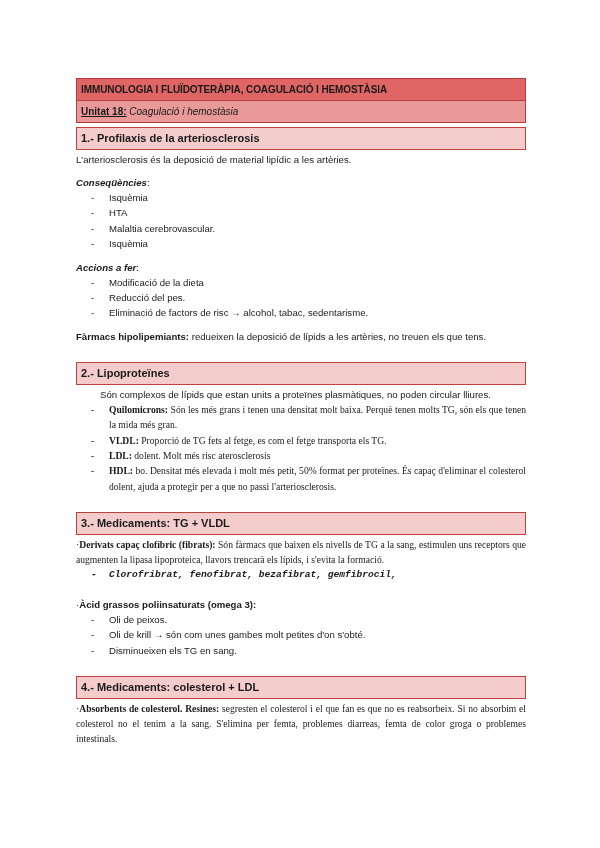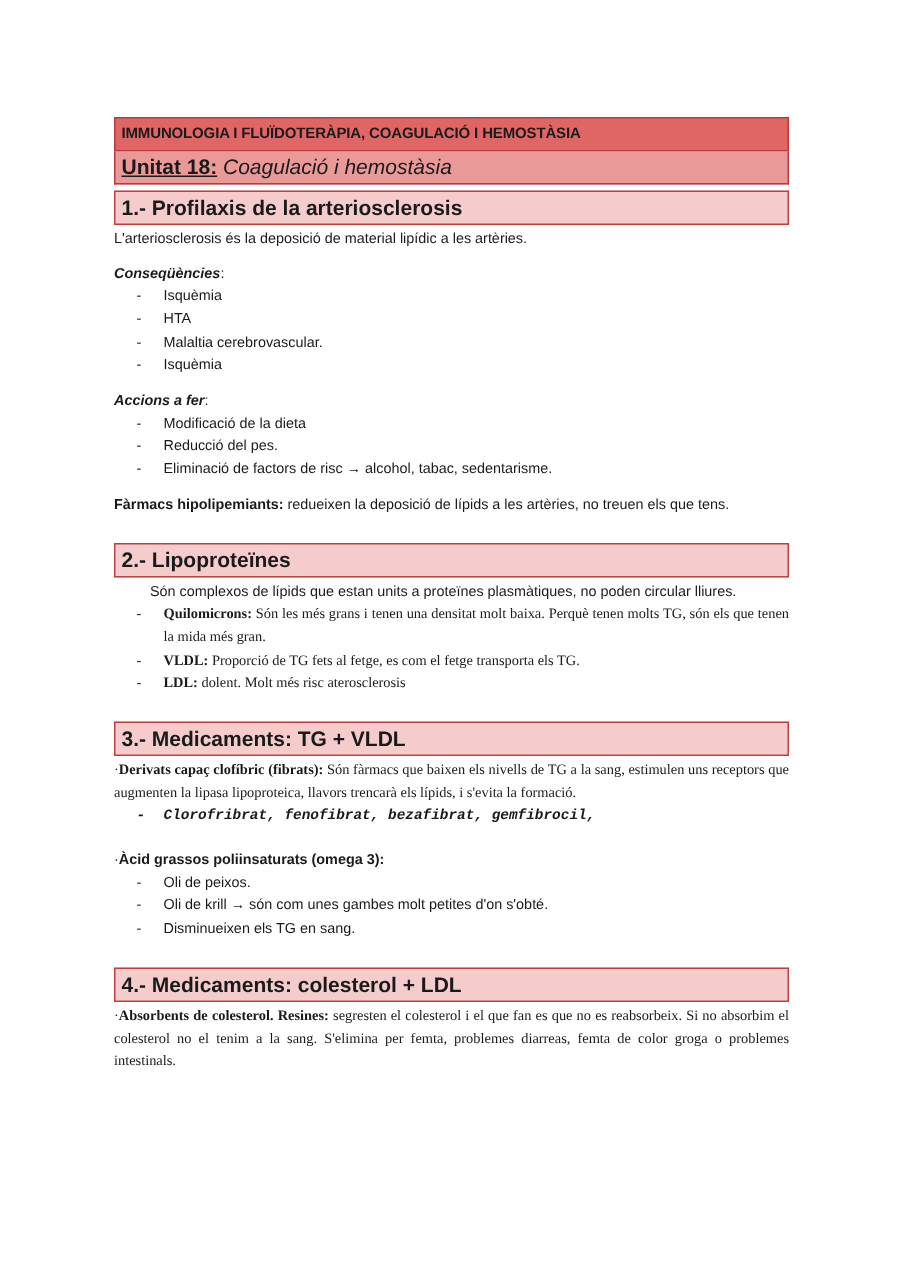--- a/index.html
+++ b/index.html
@@ -2,25 +2,25 @@
 <html><head>
 <meta charset="utf-8">
 <style>
   html, body { margin: 0; padding: 0; background: #ffffff; }
   body { width: 600px; height: 848px; position: relative; overflow: hidden;
          font-family: "Liberation Sans", sans-serif; color: #1a1a1a; }
   .page { position: absolute; left: 76px; top: 78px; width: 450px; font-size: 9.6px; line-height: 15px; }
   .title-bar { background: #e06666; border: 1px solid #b83a3a; height: 21px; line-height: 21px;
                padding: 0 4px; font-weight: bold; font-size: 10px; letter-spacing: -0.1px; }
   .unit-bar { background: #ea9999; border: 1px solid #b83a3a; border-top: none; height: 21px; line-height: 21px;
-              padding: 0 4px; font-size: 14px; }
+              padding: 0 4px; font-size: 10px; }
   .unit-bar .u-label { font-weight: bold; text-decoration: underline; }
   .unit-bar .u-title { font-style: italic; }
   .section-bar { background: #f4cccc; border: 1.5px solid #c04040; height: 21px; line-height: 21px;
-                 padding: 0 4px; font-weight: bold; font-size: 14px; margin-top: 4px; }
+                 padding: 0 4px; font-weight: bold; font-size: 11px; margin-top: 4px; }
   p { margin: 0; }
   .gap-s { height: 8px; }
   .gap-l { height: 14px; }
   .label-it { font-style: italic; font-weight: bold; }
   .list { margin: 0; padding: 0; list-style: none; }
   .list li { position: relative; padding-left: 33px; margin-left: 0px; line-height: 15.4px; }
   .list li::before { content: "-"; position: absolute; left: 15px; }
   .justify { text-align: justify; font-family: Liberation Serif, serif; }
   .b { font-weight: bold; }
   .bi { font-weight: bold; font-style: italic; font-family: Liberation Mono, monospace; }
@@ -56,20 +56,21 @@
   <p><span class="b">Fàrmacs hipolipemiants:</span><span> redueixen la deposició de lípids a les artèries, no treuen els que tens.</span></p>
 
   <div class="gap-l"></div>
 
   <div class="section-bar">2.- Lipoproteïnes</div>
   <p style="margin-top:2px;margin-left:24px;">Són complexos de lípids que estan units a proteïnes plasmàtiques, no poden circular lliures.</p>
   <ul class="list justify">
     <li><span class="b">Quilomicrons:</span><span> Són les més grans i tenen una densitat molt baixa. Perquè tenen molts TG, són els que tenen la mida més gran.</span></li>
     <li><span class="b">VLDL:</span><span> Proporció de TG fets al fetge, es com el fetge transporta els TG.</span></li>
     <li><span class="b">LDL:</span><span> dolent. Molt més risc aterosclerosis</span></li>
+    <li><span class="b">HDL:</span><span> bo. Densitat més elevada i molt més petit, 50% format per proteïnes. És capaç d'eliminar el colesterol dolent, ajuda a protegir per a que no passi l'arteriosclerosis.</span></li>
   </ul>
 
   <div class="gap-l"></div>
 
   <div class="section-bar">3.- Medicaments: TG + VLDL</div>
   <p class="justify" style="margin-top:2px;"><span>·</span><span class="b">Derivats capaç clofíbric (fibrats):</span><span> Són fàrmacs que baixen els nivells de TG a la sang, estimulen uns receptors que augmenten la lipasa lipoproteica, llavors trencarà els lípids, i s'evita la formació.</span></p>
   <ul class="list">
     <li class="bi">Clorofribrat, fenofibrat, bezafibrat, gemfibrocil,</li>
   </ul>
   <div class="gap-l"></div>

